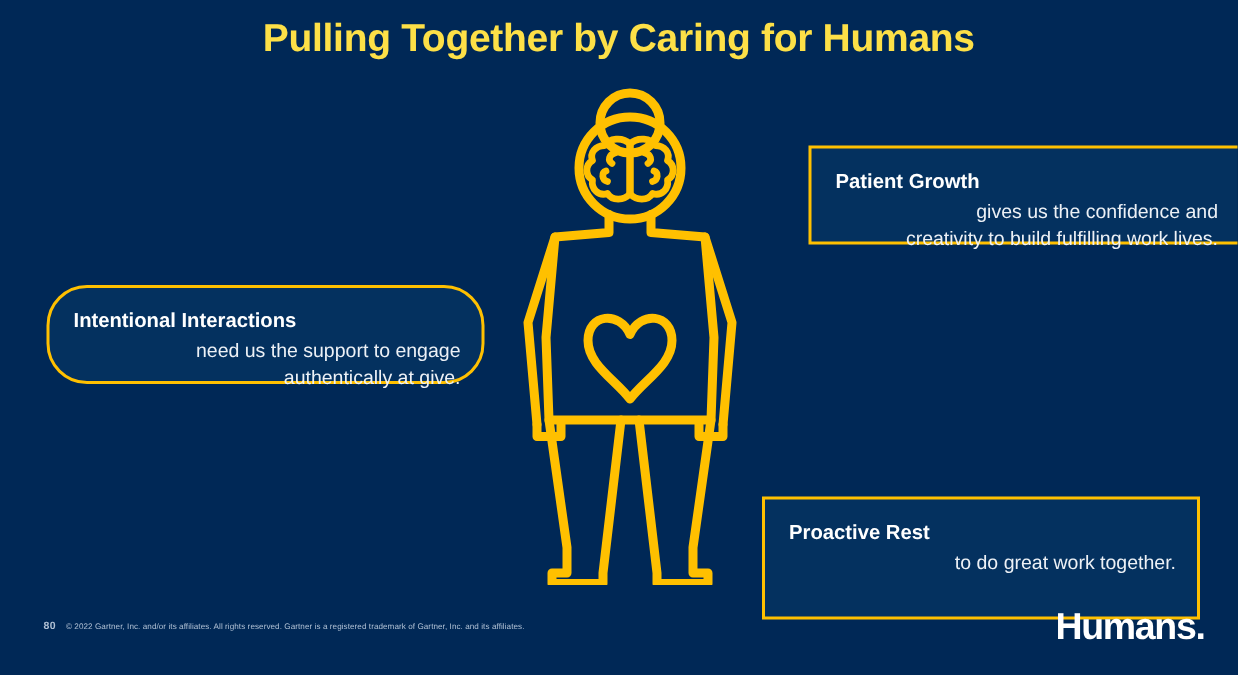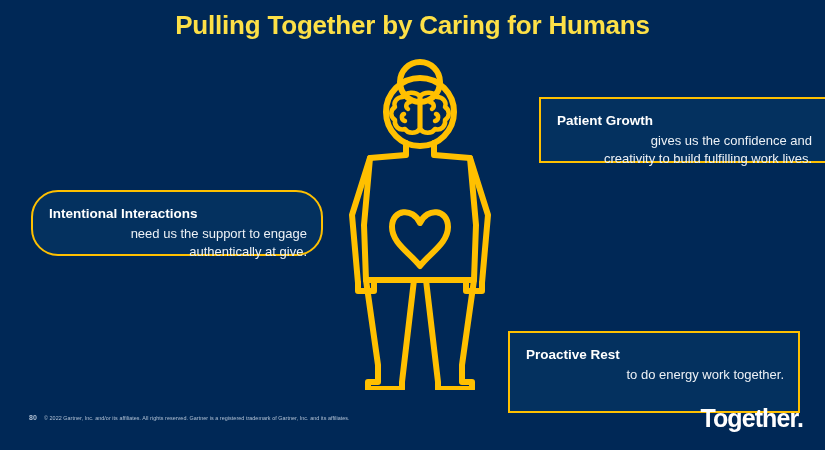--- a/index.html
+++ b/index.html
@@ -188,23 +188,23 @@
     <div class="callout-title">Intentional Interactions</div>
     <div class="callout-body">
       <span>need us the support to engage</span>
       <span>authentically at give.</span>
     </div>
   </div>
 
   <div class="callout" id="callout-proactive-rest">
     <div class="callout-title">Proactive Rest</div>
     <div class="callout-body">
-      <span>to do energy work together.</span>
+      <span>to do great work together.</span>
     </div>
   </div>
 
   <div class="footer-page">80</div>
 
   <div class="footer-legal">© 2022 Gartner, Inc. and/or its affiliates. All rights reserved. Gartner is a registered trademark of Gartner, Inc. and its affiliates.</div>
 
-  <div class="brand-logo">Together.</div>
+  <div class="brand-logo">Humans.</div>
 
 </div>
 
 </body></html>

